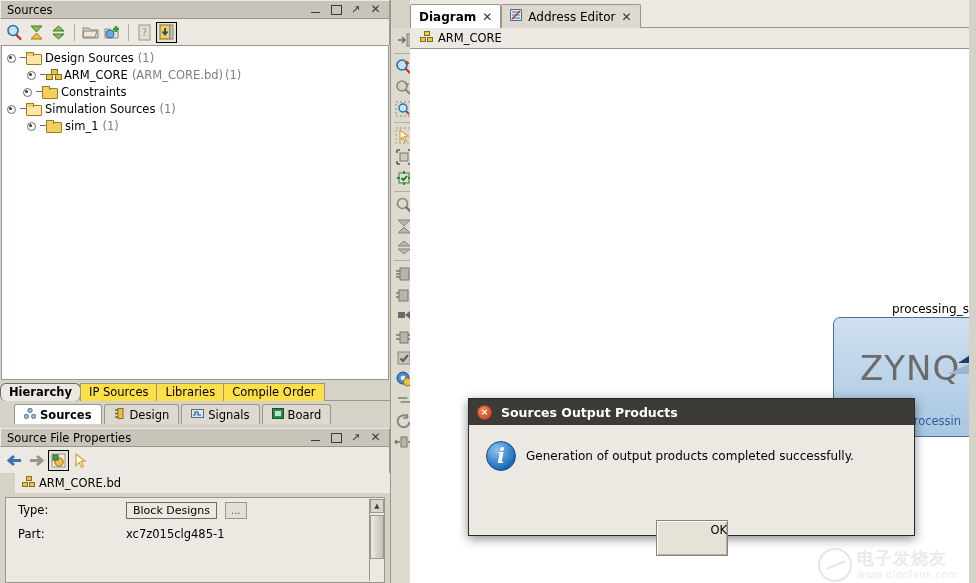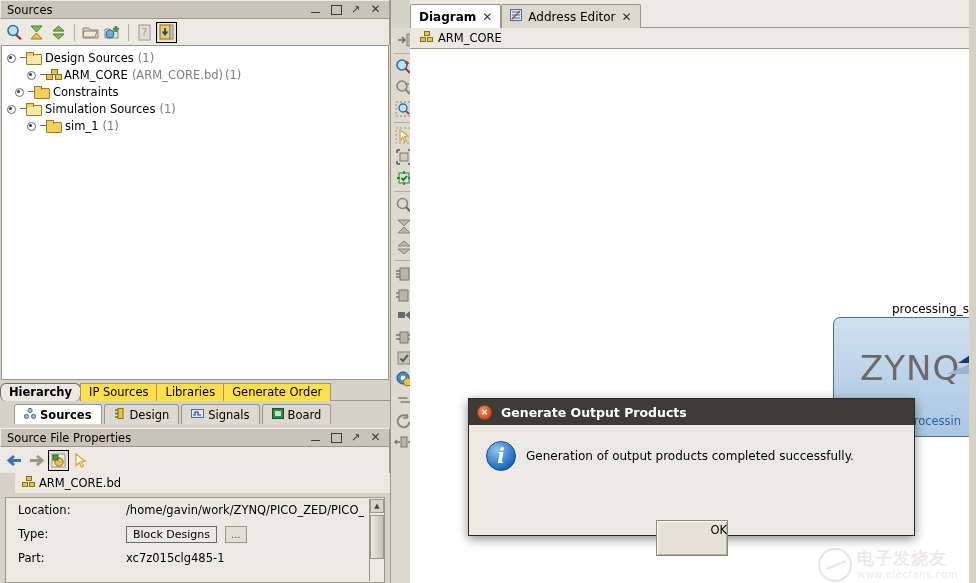--- a/index.html
+++ b/index.html
@@ -352,21 +352,21 @@
 
       <div class="tnode" style="padding-left:24px">
         <span class="toggle"></span>
         <span class="tdash"></span>
         <span class="bd-icon"></span>
         <span class="lbl">ARM_CORE</span>
         <span class="lbl dim" style="margin-left:4px">(ARM_CORE.bd)</span>
         <span class="lbl dim" style="margin-left:2px">(1)</span>
       </div>
 
-      <div class="tnode" style="padding-left:12px">
+      <div class="tnode" style="padding-left:20px">
         <span class="toggle"></span>
         <span class="tdash"></span>
         <span class="folder"></span>
         <span class="lbl">Constraints</span>
       </div>
 
       <div class="tnode" style="padding-left:4px">
         <span class="toggle"></span>
         <span class="tdash"></span>
         <span class="folder open"></span>
@@ -381,21 +381,21 @@
         <span class="lbl">sim_1</span>
         <span class="lbl dim" style="margin-left:4px">(1)</span>
       </div>
     </div>
   </div>
 
   <div id="src-tabs-1">
     <div class="tab1 active">Hierarchy</div>
     <div class="tab1">IP Sources</div>
     <div class="tab1">Libraries</div>
-    <div class="tab1">Generate Order</div>
+    <div class="tab1">Compile Order</div>
   </div>
 
   <div id="src-tabs-2">
     <div class="tab2 active">
       <span>
         <svg width="12" height="11" viewBox="0 0 12 11">
             <circle cx="6" cy="2.4" r="2.1" fill="#9bbfe0" stroke="#4a6f96"></circle>
             <circle cx="2.4" cy="8.4" r="2.1" fill="#9bbfe0" stroke="#4a6f96"></circle>
             <circle cx="9.6" cy="8.4" r="2.1" fill="#9bbfe0" stroke="#4a6f96"></circle>
           </svg>
@@ -472,24 +472,20 @@
         <svg width="13" height="12" viewBox="0 0 13 12">
             <rect x="4.5" y="0.5" width="5" height="4" fill="#e8c451" stroke="#8a6d18"></rect>
             <rect x="0.5" y="6.5" width="5" height="4" fill="#e8c451" stroke="#8a6d18"></rect>
             <rect x="7.5" y="6.5" width="5" height="4" fill="#e8c451" stroke="#8a6d18"></rect>
           </svg>
       </span>
       <span>ARM_CORE.bd</span>
     </div>
 
     <div id="props-grid">
-      <div class="prow">
-        <span class="pk">Location:</span>
-        <span class="pv">/home/gavin/work/ZYNQ/PICO_ZED/PICO_</span>
-      </div>
       <div class="prow">
         <span class="pk">Type:</span>
         <span class="valbox">Block Designs</span>
         <span class="dotsbtn">...</span>
       </div>
       <div class="prow">
         <span class="pk">Part:</span>
         <span class="pv">xc7z015clg485-1</span>
       </div>
 
@@ -667,21 +663,21 @@
         <div class="zq-tri2"></div>
 
         <div id="zynq-sub">Processin</div>
       </div>
     </div>
   </div>
 
   <div id="dlg">
     <div id="dlg-title">
       <span id="dlg-close">×</span>
-      <span>Generate Output Products</span>
+      <span>Sources Output Products</span>
     </div>
     <div id="dlg-body">
       <div id="dlg-info">i</div>
       <div id="dlg-msg">Generation of output products completed successfully.</div>
       <div id="dlg-ok">OK</div>
     </div>
   </div>
 
   <div id="watermark">
     <div id="wm-circle"></div>

